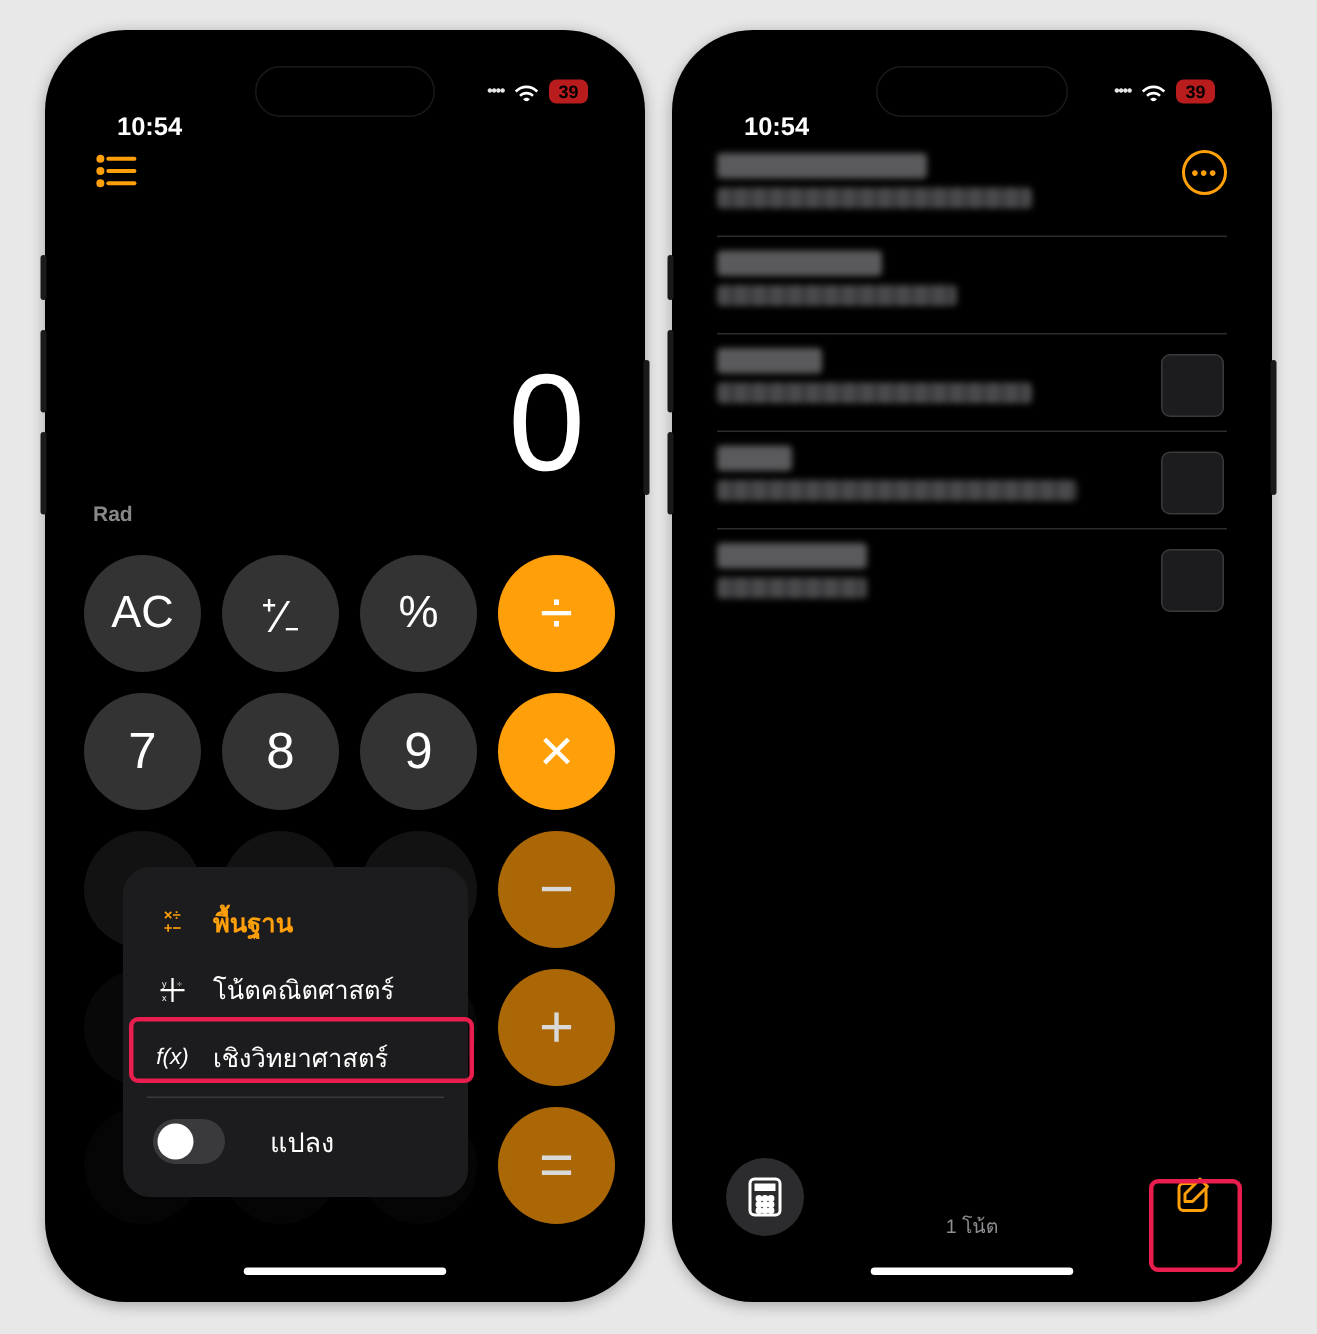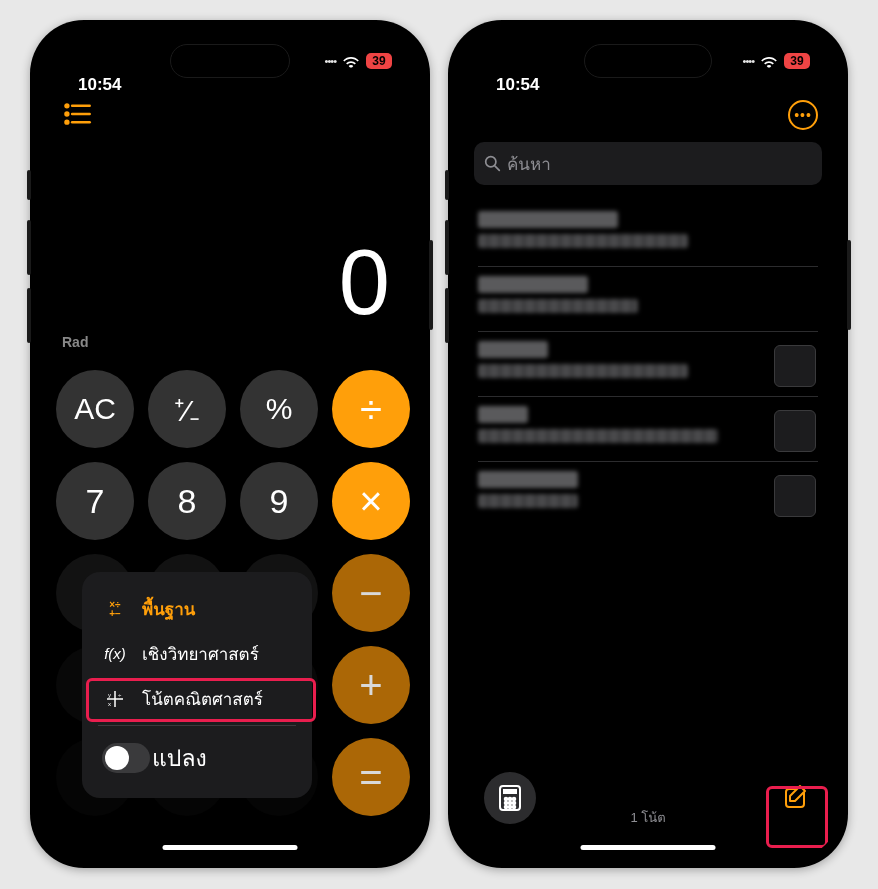--- a/index.html
+++ b/index.html
@@ -62,21 +62,21 @@
     color: #fff;
     z-index: 90;
   }
   .status-time { font-size: 17px; font-weight: 600; margin-top: 48px; }
   .status-right { display: flex; align-items: center; gap: 6px; }
   .status-dots { letter-spacing: -1px; font-size: 11px; opacity: .9; }
   .battery-box {
     display: flex; align-items: center; gap: 1px;
   }
   .battery-pct {
-    background: #ef4444; color: #000; border-radius: 5px;
+    background: #b91c1c; color: #000; border-radius: 5px;
     font-size: 12px; font-weight: 700; padding: 1px 4px;
     min-width: 26px; text-align: center;
   }
   .home-ind {
     position: absolute;
     bottom: 8px; left: 50%; transform: translateX(-50%);
     width: 135px; height: 5px; background: #fff; border-radius: 3px;
     z-index: 200;
   }
   
@@ -116,21 +116,21 @@
   }
   .mode-row {
     display: flex; align-items: center; gap: 14px;
     padding: 9px 6px; color: #fff; font-size: 17px;
     position: relative;
   }
   .mode-row.sel { color: #ff9f0a; font-weight: 600; }
   .mode-icon { width: 26px; display:flex; justify-content:center; font-size:15px; }
   .mode-sep { height:1px; background:#3a3a3c; margin:4px 2px; }
   .mode-toggle {
-    display:flex; align-items:center; gap:2px; padding:10px 6px; color:#fff; font-size:23px;text-align:center;
+    display:flex; align-items:center; gap:30px; padding:10px 6px; color:#fff; font-size:18px;text-align:center;
   }
   .switch {
     width:48px; height:30px; background:#3a3a3c; border-radius:15px; position:relative;
   }
   .switch::after {
     content:''; position:absolute; left:3px; top:3px; width:24px; height:24px;
     background:#fff; border-radius:50%;
   }
   .highlight {
     position:absolute; border:3px solid #e91e4e; border-radius:6px;
@@ -246,34 +246,34 @@
         <div class="key num" style="opacity:.1"></div>
         <div class="key op dim">=</div>
       </div>
 
       <div class="modes-popup">
         <div class="mode-row sel">
           <span class="mode-icon" style="font-size:10px;line-height:9px;color:#ff9f0a;">×÷<br>+−</span>
           <span>พื้นฐาน</span>
         </div>
         <div class="mode-row">
-          <span class="mode-icon" style="font-style:italic;">f(x)</span>
-          <span>เชิงวิทยาศาสตร์</span>
-        </div>
-        <div class="mode-row">
           <span class="mode-icon">
             <svg width="20" height="20" viewBox="0 0 20 20" stroke="#fff" stroke-width="1.5" fill="none">
                 <line x1="10" y1="2" x2="10" y2="18"></line>
                 <line x1="2" y1="10" x2="18" y2="10"></line>
                 <text x="3" y="8" font-size="6" fill="#fff" stroke="none">y</text>
                 <text x="13" y="8" font-size="6" fill="#fff" stroke="none">÷</text>
                 <text x="3" y="17" font-size="6" fill="#fff" stroke="none">x</text>
               </svg>
           </span>
           <span>โน้ตคณิตศาสตร์</span>
+        </div>
+        <div class="mode-row">
+          <span class="mode-icon" style="font-style:italic;">f(x)</span>
+          <span>เชิงวิทยาศาสตร์</span>
         </div>
         <div class="mode-sep"></div>
         <div class="mode-toggle">
           <div class="switch"></div>
           <span>แปลง</span>
         </div>
       </div>
     </div>
 
     <div class="highlight hl-calc"></div>
@@ -299,27 +299,20 @@
           <span class="battery-pct">39</span>
         </div>
       </div>
     </div>
 
     <div class="notes-body">
       <div class="more-btn">
         <span>•••</span>
       </div>
 
-      <div class="search-bar">
-        <svg viewBox="0 0 20 20">
-            <circle cx="8" cy="8" r="6" fill="none" stroke="#8e8e93" stroke-width="2"></circle>
-            <line x1="13" y1="13" x2="18" y2="18" stroke="#8e8e93" stroke-width="2" stroke-linecap="round"></line>
-          </svg>
-        <span>ค้นหา</span>
-      </div>
 
 
       <div class="note-item">
         <div class="blur-line title"></div>
         <div class="blur-line sub"></div>
       </div>
       <div class="note-item">
         <div class="blur-line title" style="width:110px"></div>
         <div class="blur-line sub" style="width:160px"></div>
       </div>

